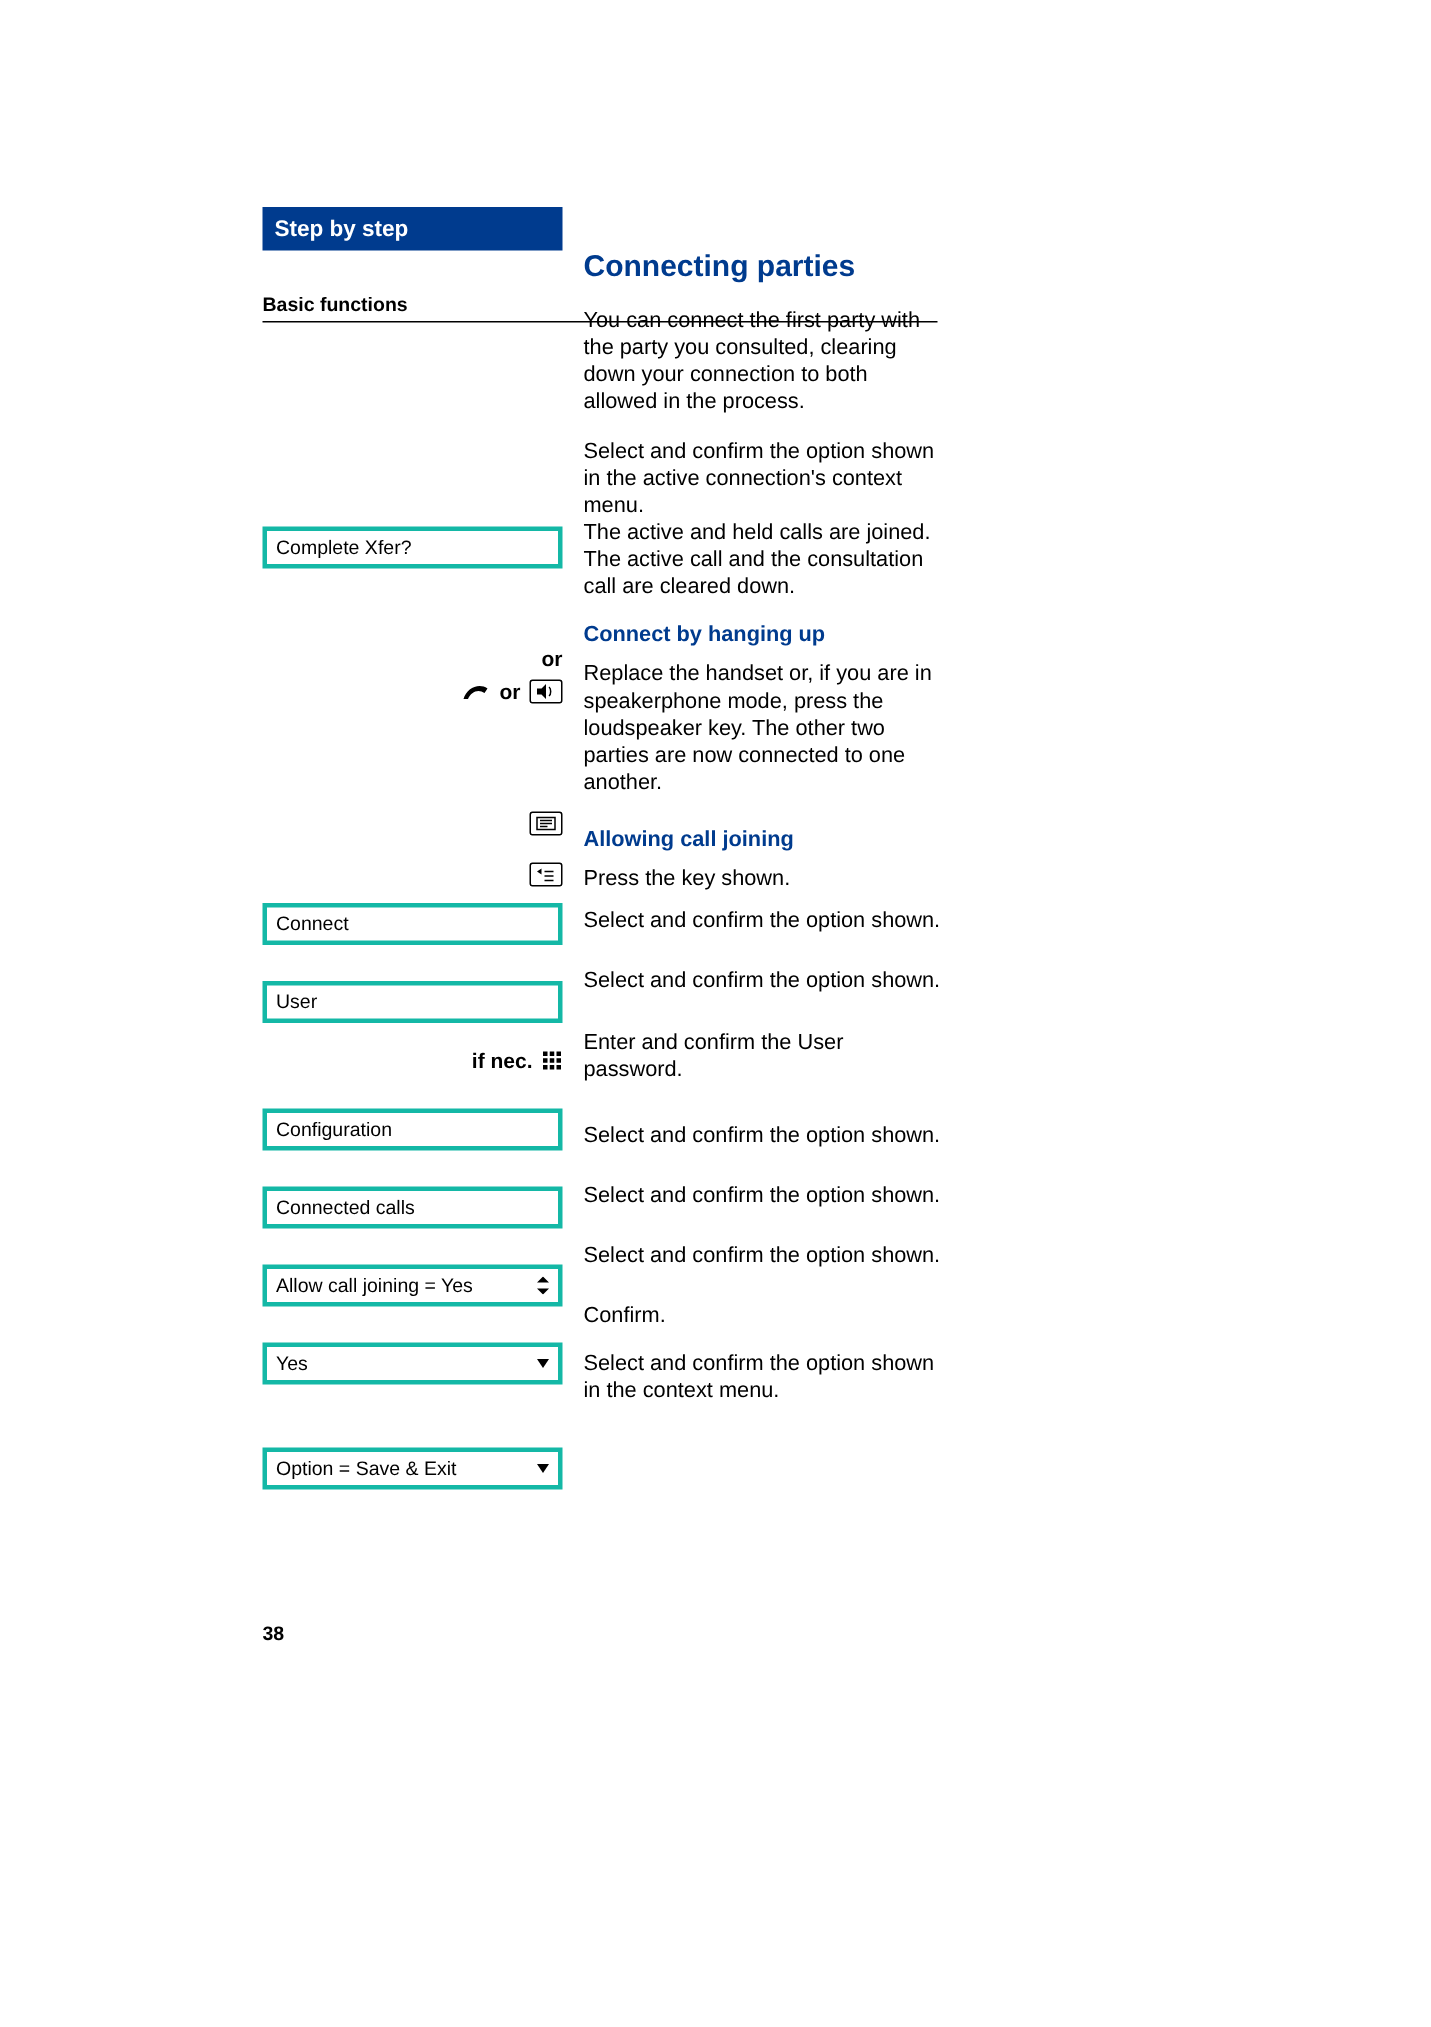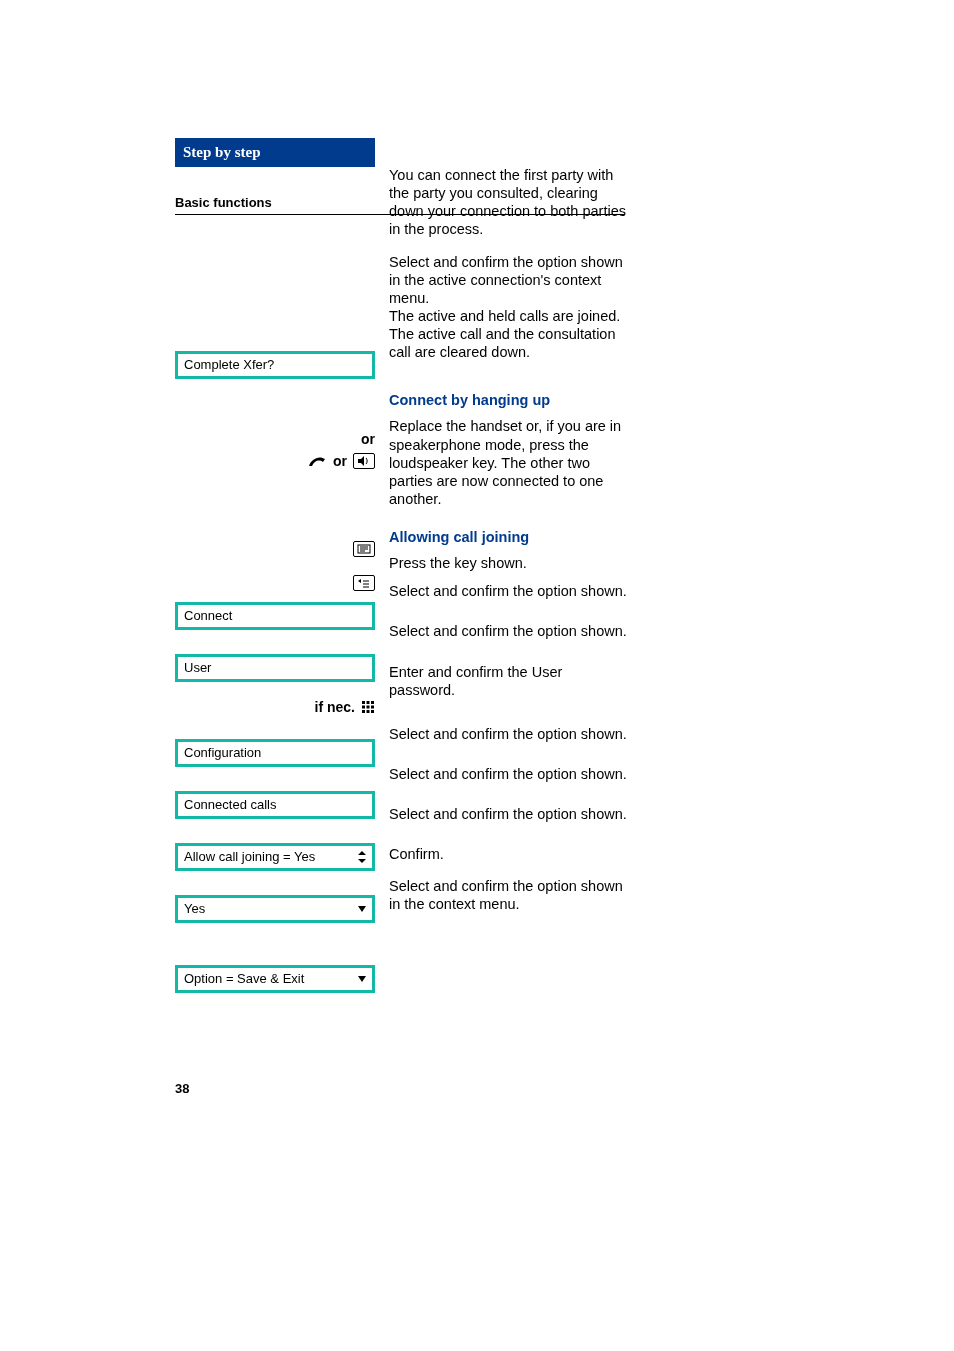--- a/index.html
+++ b/index.html
@@ -47,21 +47,21 @@
     line-height: 1.25;
     color: #000;
   }
   .sidebar-title {
     background: #003b8e;
     color: #fff;
     font-weight: bold;
     font-size: 15px;
     padding: 6px 8px;
     margin-bottom: 0;
-    font-family: Liberation Serif, serif;
+    font-family: Liberation Sans, sans-serif;
   }
   .sbox {
     border: 3px solid #14b8a6;
     font-size: 13px;
     padding: 3px 6px 4px 6px;
     margin-top: 8px;
     font-family: Arial, sans-serif;
     position: relative;
     background: #fff;
     min-height: 15px;
@@ -247,25 +247,26 @@
         <span class="suffix">
           <svg width="8" height="6" viewBox="0 0 8 6">
               <path d="M0 0 L8 0 L4 6 Z" fill="#000"></path>
             </svg>
         </span>
       </div>
     </div>
 
     <div class="body">
       <div style="height:28px;"></div>
-
-      <p class="para">You can connect the first party with the party you consulted, clearing down your connection to both parties in the process.</p>
-
-
-      <p class="para" style="margin-bottom:30px;">
+      <div class="h2">Connecting parties</div>
+
+      <p class="para">You can connect the first party with the party you consulted, clearing down your connection to both allowed in the process.</p>
+
+
+      <p class="para" style="margin-bottom:14px;">
         <span>Select and confirm the option shown in the active connection's context menu.</span><br>
         <span>The active and held calls are joined. The active call and the consultation call are cleared down.</span>
       </p>
 
       <div class="h3">Connect by hanging up</div>
 
       <p class="para" style="margin-bottom:20px;">Replace the handset or, if you are in speakerphone mode, press the loudspeaker key. The other two parties are now connected to one another.</p>
 
       <div class="h3">Allowing call joining</div>
 

